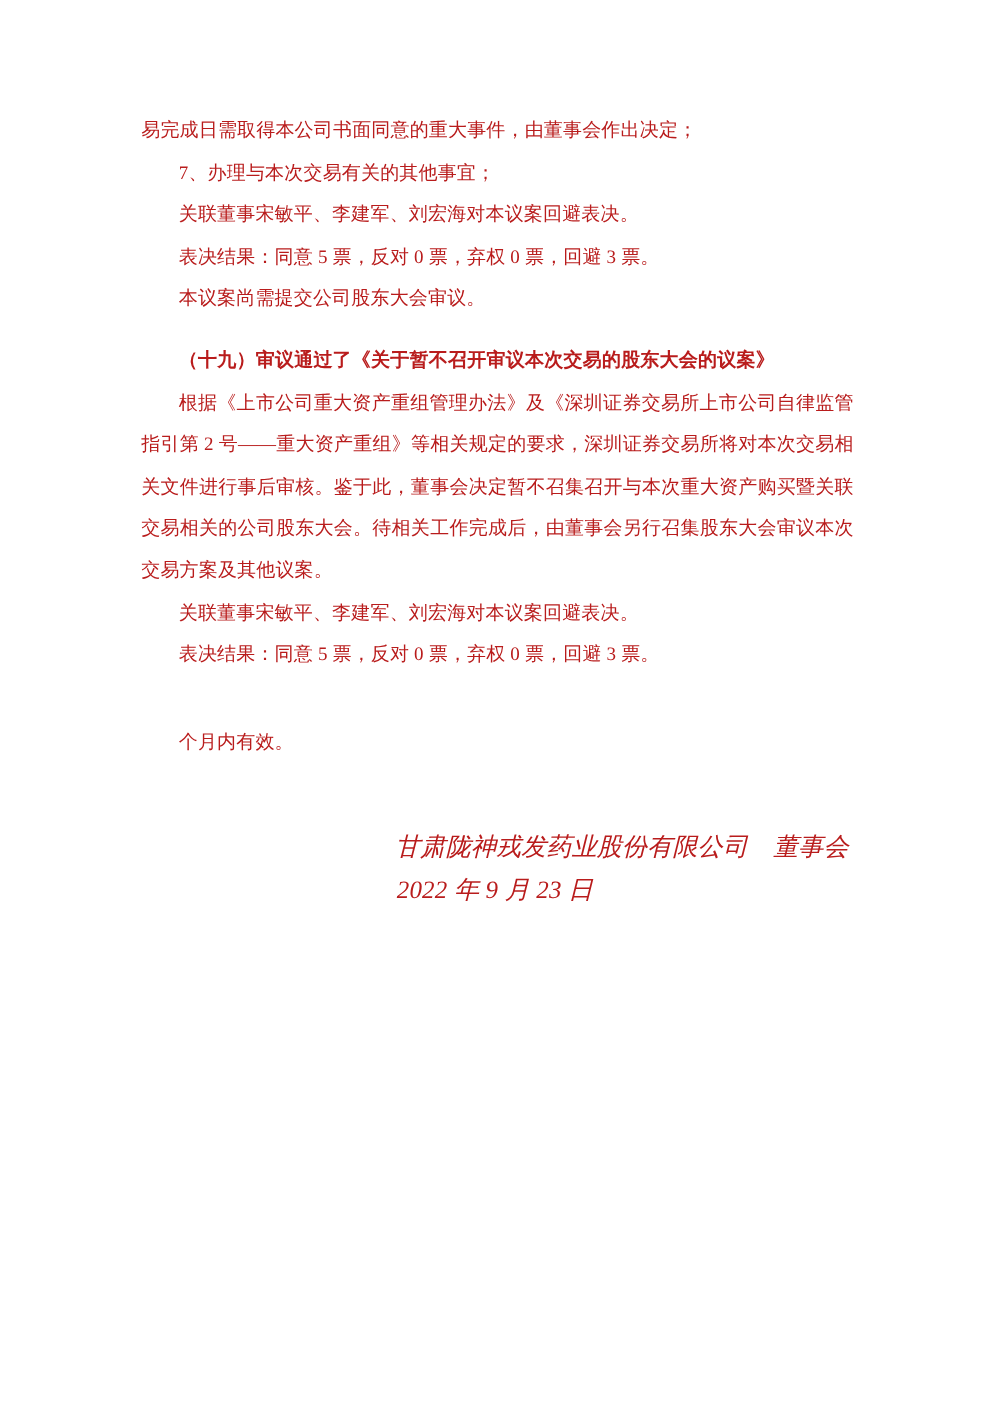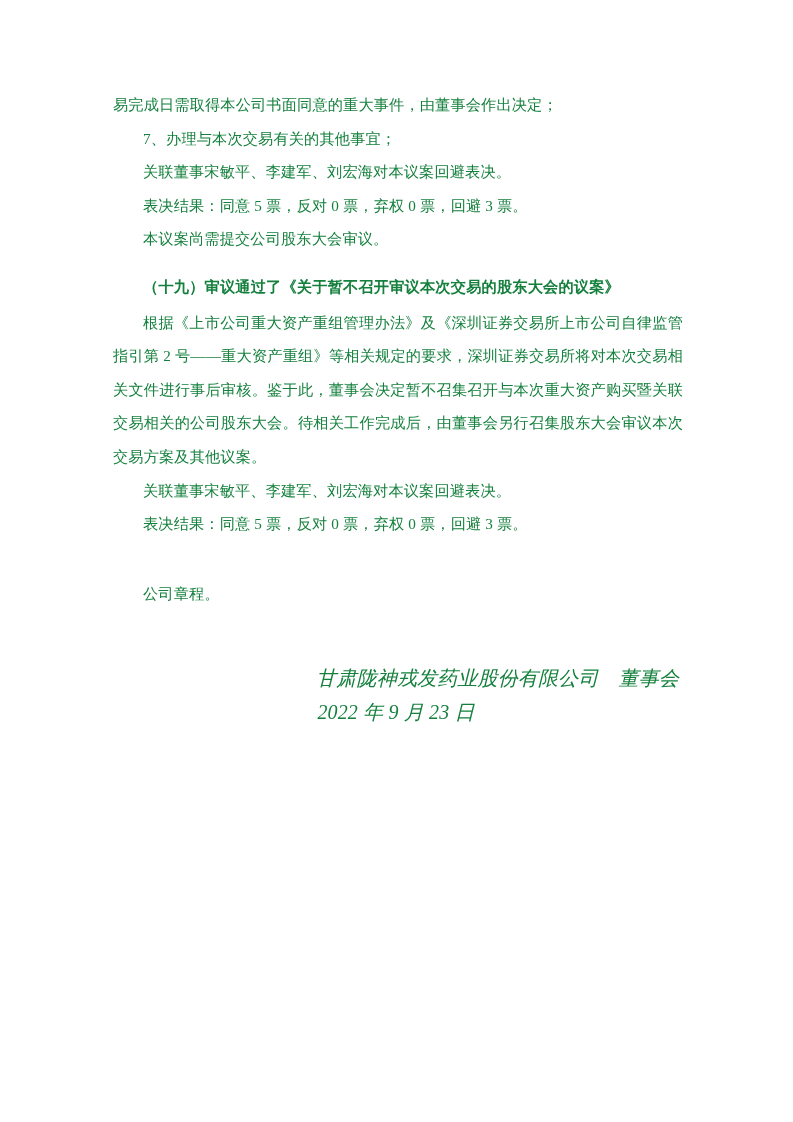--- a/index.html
+++ b/index.html
@@ -8,21 +8,21 @@
     background: #f0f0f0;
   }
   .page {
     width: 793px;
     height: 1122px;
     background: #ffffff;
     margin: 0 auto;
     position: relative;
     box-sizing: border-box;
     font-family: "Liberation Serif", "DejaVu Serif", serif;
-    color: #15803d;
+    color: #b91c1c;
     overflow: hidden;
   }
   .content {
     position: absolute;
     left: 113px;
     top: 88px;
     width: 570px;
   }
   .para {
     font-size: 15.2px;
@@ -35,21 +35,20 @@
   .indent {
     text-indent: 30px;
   }
   .heading {
     font-size: 15.2px;
     line-height: 33.6px;
     font-weight: bold;
     margin: 0;
     text-indent: 30px;
     letter-spacing: 0.2px;
-    font-family: Liberation Mono, monospace;
   }
   .spacer-sm { height: 16px; }
   .spacer-md { height: 36px; }
   .spacer-lg { height: 52px; }
   .signature {
     font-size: 20px;
     line-height: 33.6px;
     margin: 0;
     text-align: right;
     letter-spacing: 0.15px;
@@ -78,21 +77,21 @@
     <div class="spacer-sm"></div>
 
     <p class="heading">（十九）审议通过了《关于暂不召开审议本次交易的股东大会的议案》</p>
 
     <p class="para indent">根据《上市公司重大资产重组管理办法》及《深圳证券交易所上市公司自律监管指引第 2 号——重大资产重组》等相关规定的要求，深圳证券交易所将对本次交易相关文件进行事后审核。鉴于此，董事会决定暂不召集召开与本次重大资产购买暨关联交易相关的公司股东大会。待相关工作完成后，由董事会另行召集股东大会审议本次交易方案及其他议案。</p>
     <p class="para indent">关联董事宋敏平、李建军、刘宏海对本议案回避表决。</p>
     <p class="para indent">表决结果：同意 5 票，反对 0 票，弃权 0 票，回避 3 票。</p>
 
     <div class="spacer-md"></div>
 
-    <p class="para indent">公司章程。</p>
+    <p class="para indent">个月内有效。</p>
 
     <div class="spacer-lg"></div>
 
     <p class="signature sig-company">甘肃陇神戎发药业股份有限公司　董事会</p>
     <p class="signature sig-date">2022 年 9 月 23 日</p>
 
   </div>
 </div>
 
 </body></html>

